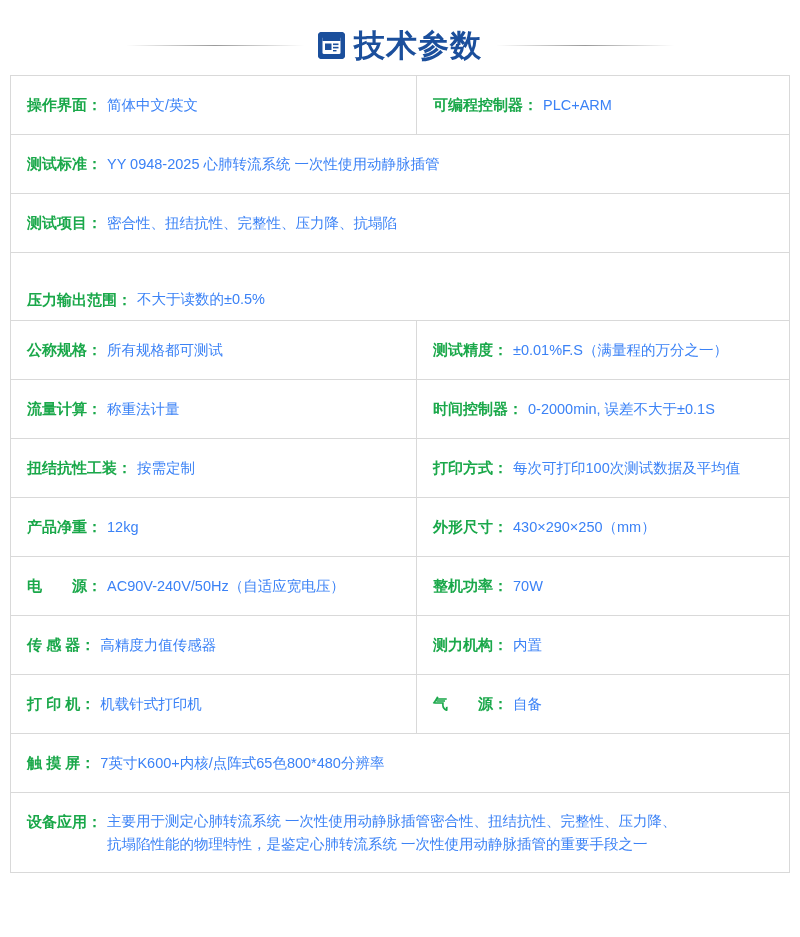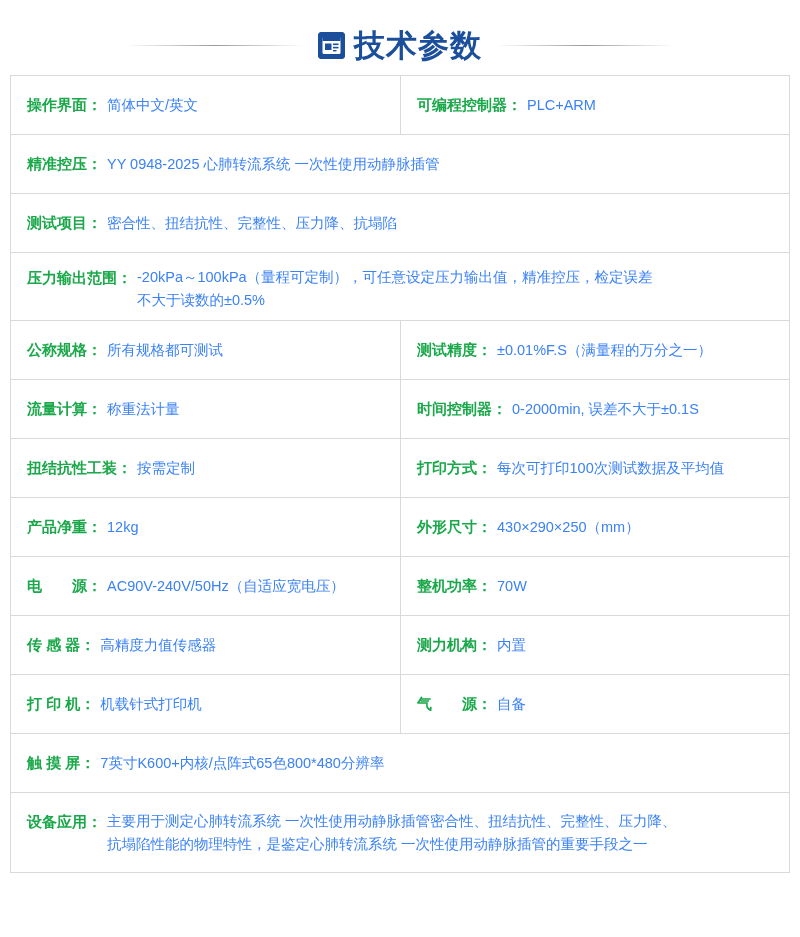--- a/index.html
+++ b/index.html
@@ -66,20 +66,21 @@
     border: 1px solid #d9d9d9;
     border-bottom: none;
     box-sizing: border-box;
     background: #ffffff;
   }
   .spec-row {
     display: flex;
     border-bottom: 1px solid #d9d9d9;
     box-sizing: border-box;
     min-height: 59px;
+    gap: 16px;
   }
   .spec-row.tall { min-height: 68px; align-items: flex-end; }
   .spec-row.tall2 { min-height: 80px; }
 
   .cell {
     display: flex;
     align-items: center;
     box-sizing: border-box;
     padding: 9px 14px 9px 16px;
     flex: 1 1 0;
@@ -161,41 +162,40 @@
         <div class="kv center">
           <span class="label">可编程控制器：</span>
           <span class="value">PLC+ARM</span>
         </div>
       </div>
     </div>
 
     <div class="spec-row">
       <div class="cell full">
         <div class="kv center">
-          <span class="label">精准控压：</span>
+          <span class="label">测试标准：</span>
           <span class="value">YY 0948-2025 心肺转流系统 一次性使用动静脉插管</span>
         </div>
       </div>
     </div>
 
     <div class="spec-row">
       <div class="cell full">
         <div class="kv center">
           <span class="label">测试项目：</span>
           <span class="value">密合性、扭结抗性、完整性、压力降、抗塌陷</span>
         </div>
       </div>
     </div>
 
     <div class="spec-row tall">
       <div class="cell full">
         <div class="kv">
           <span class="label">压力输出范围：</span>
           <span class="value block">
-            <span>-20kPa～100kPa（量程可定制），可任意设定压力输出值，精准控压，检定误差</span>
             <span class="line2">不大于读数的±0.5%</span>
           </span>
         </div>
       </div>
     </div>
 
     <div class="spec-row">
       <div class="cell half">
         <div class="kv center">
           <span class="label">公称规格：</span>

